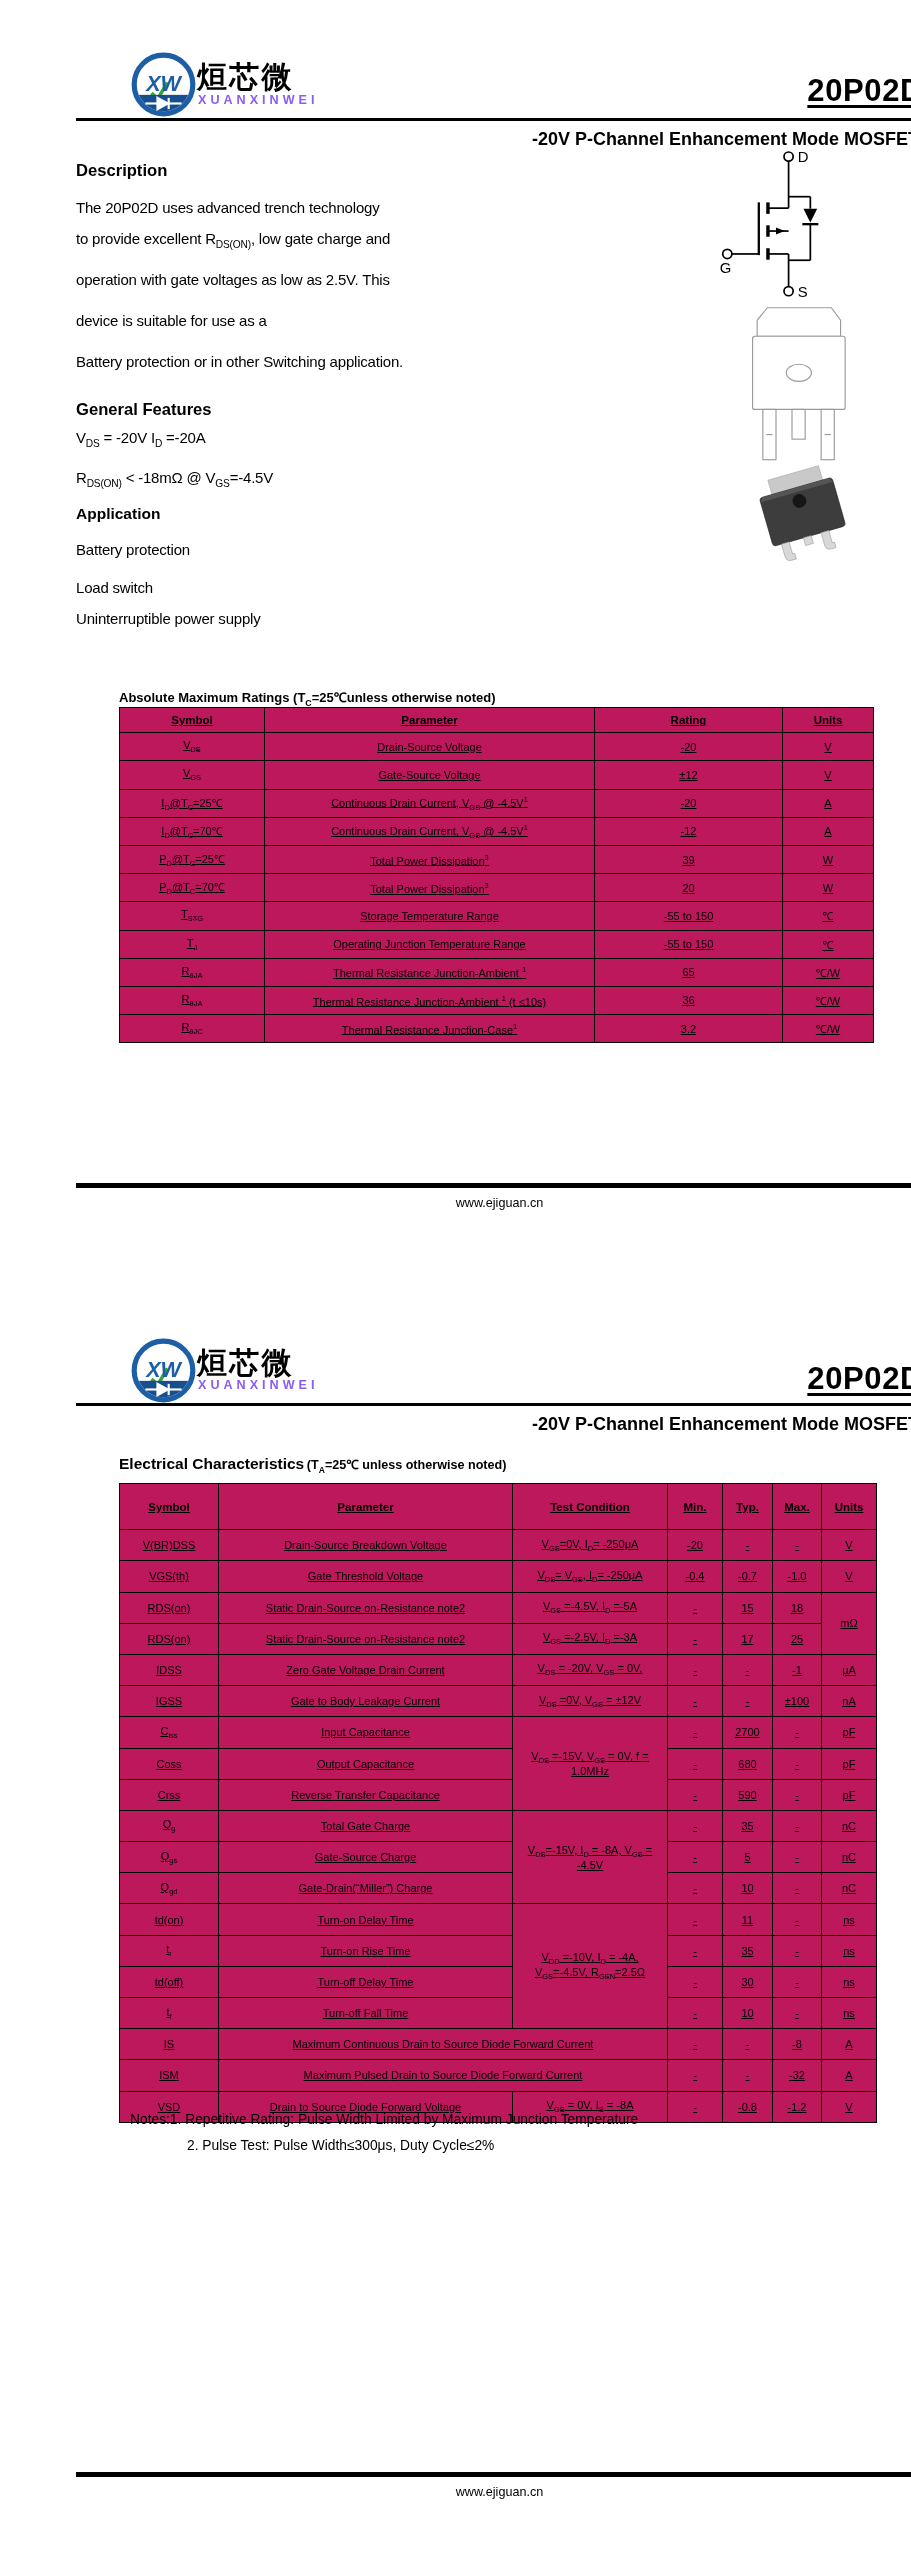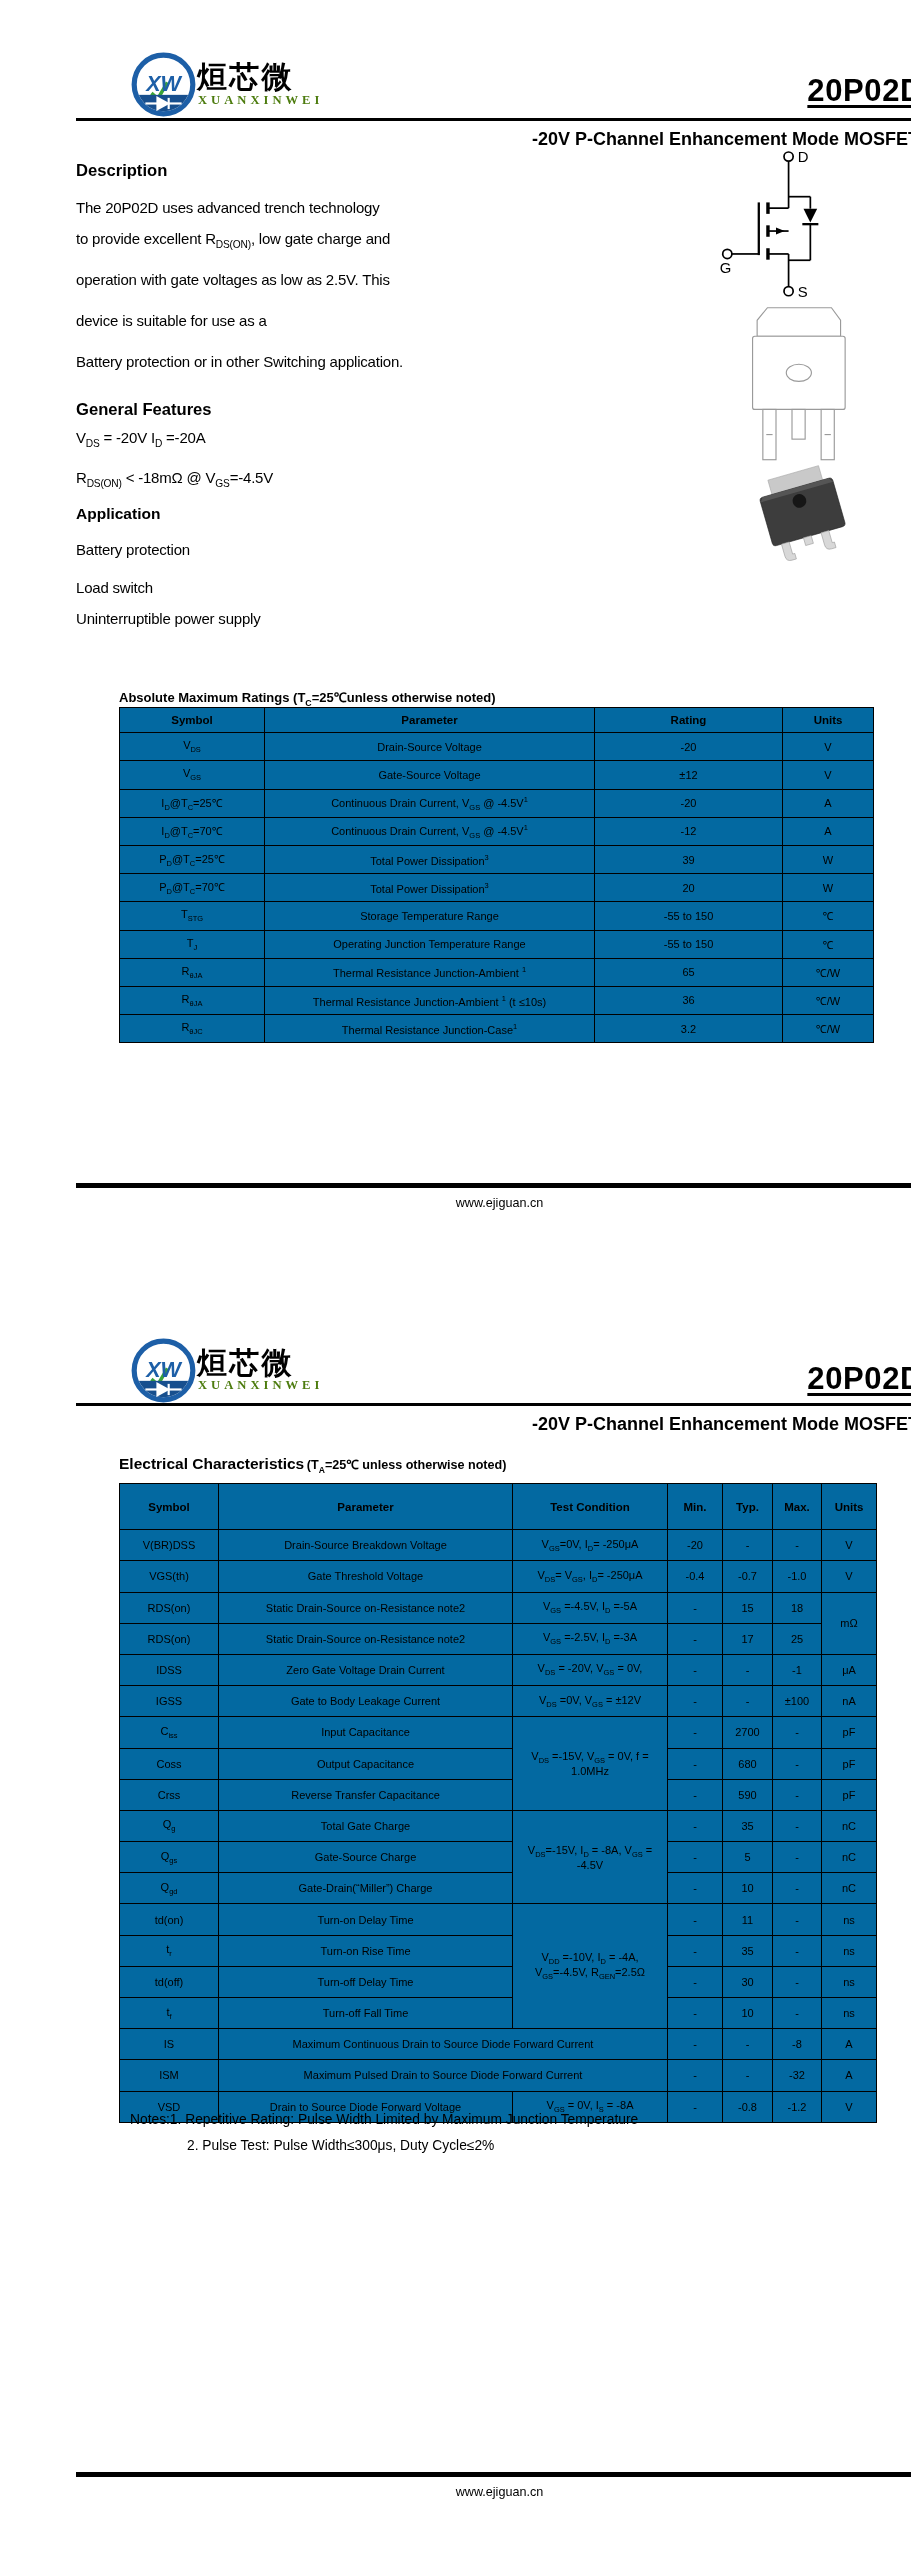--- a/index.html
+++ b/index.html
@@ -10,32 +10,32 @@
   .footer-bar{background:#000;height:4.6px;}
   .part-title{font-size:31px;font-weight:bold;text-decoration:underline;
               text-decoration-thickness:2.9px;text-underline-offset:4px;letter-spacing:0.6px;}
   .subtitle{font-size:18px;font-weight:bold;}
   .sec-head{font-size:16.6px;font-weight:bold;}
   .sec-head-sm{font-size:15.5px;font-weight:bold;}
   .body-line{font-size:15px;letter-spacing:-0.2px;white-space:nowrap;}
   .tbl-title{font-size:13px;font-weight:bold;}
   .ec-title{font-size:15.5px;font-weight:bold;}
   .ec-cond{font-size:12.6px;font-weight:bold;}
-  table{border-collapse:collapse;table-layout:fixed;background:#0369a1;}
+  table{border-collapse:collapse;table-layout:fixed;background:#be185d;text-decoration:underline;}
   table.ds{border:1.7px solid #000;}
   .ds th,.ds td{border:1.1px solid #000;text-align:center;vertical-align:middle;
                 padding:0.6px 3.4px;overflow:hidden;}
   .t1 th{height:23px;font-size:11.5px;}
   .t1 td{height:26px;font-size:11px;}
   .t2 th{height:44px;font-size:11.5px;}
   .t2 td{height:29px;font-size:11px;}
   sub{font-size:68%;}
   sup{font-size:68%;}
   .logo-cn{font-size:30px;font-weight:bold;letter-spacing:2.3px;}
-  .logo-en{font-size:12.6px;font-weight:bold;letter-spacing:4px;color:#4d7c0f;font-family:Liberation Serif, serif;}
+  .logo-en{font-size:12.6px;font-weight:bold;letter-spacing:4px;color:#8b5cf6;}
   .footer-url{font-size:12.6px;text-align:center;width:100%;}
   .footer-num{font-size:15px;}
   .note-line{font-size:13.8px;white-space:nowrap;}
 </style>
 </head>
 <body>
 
 <div class="canvas">
 
   <div>

